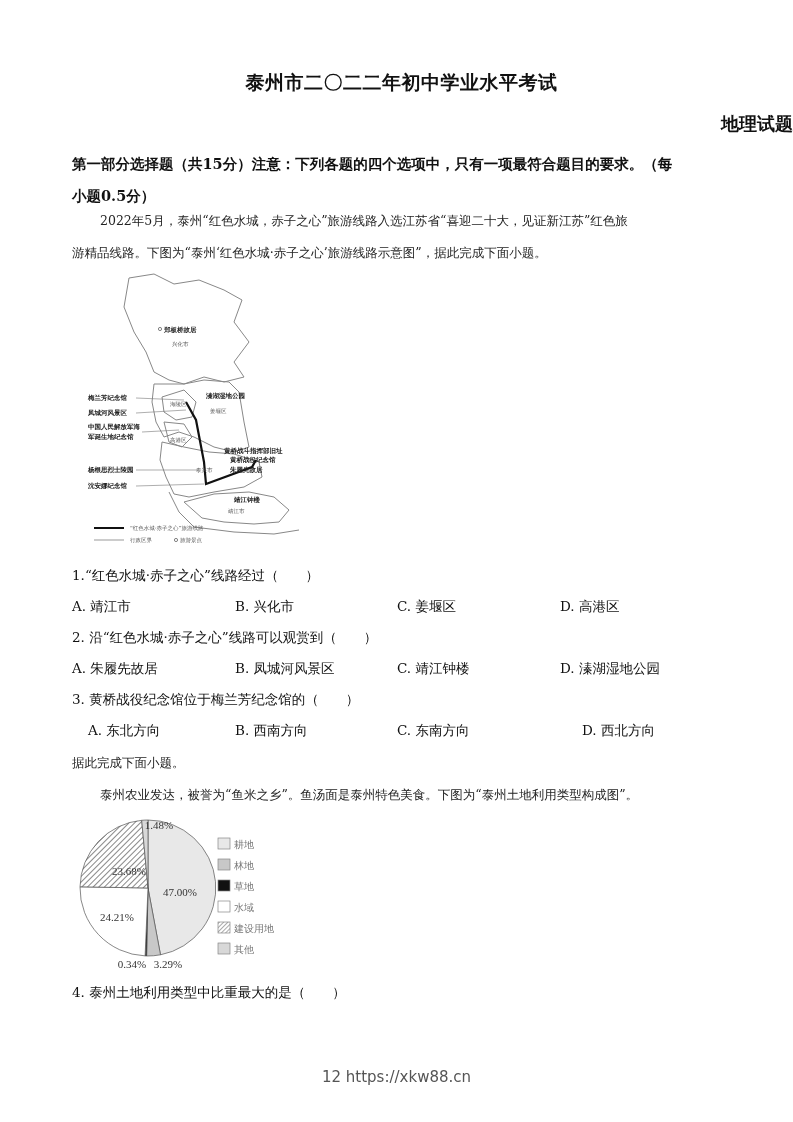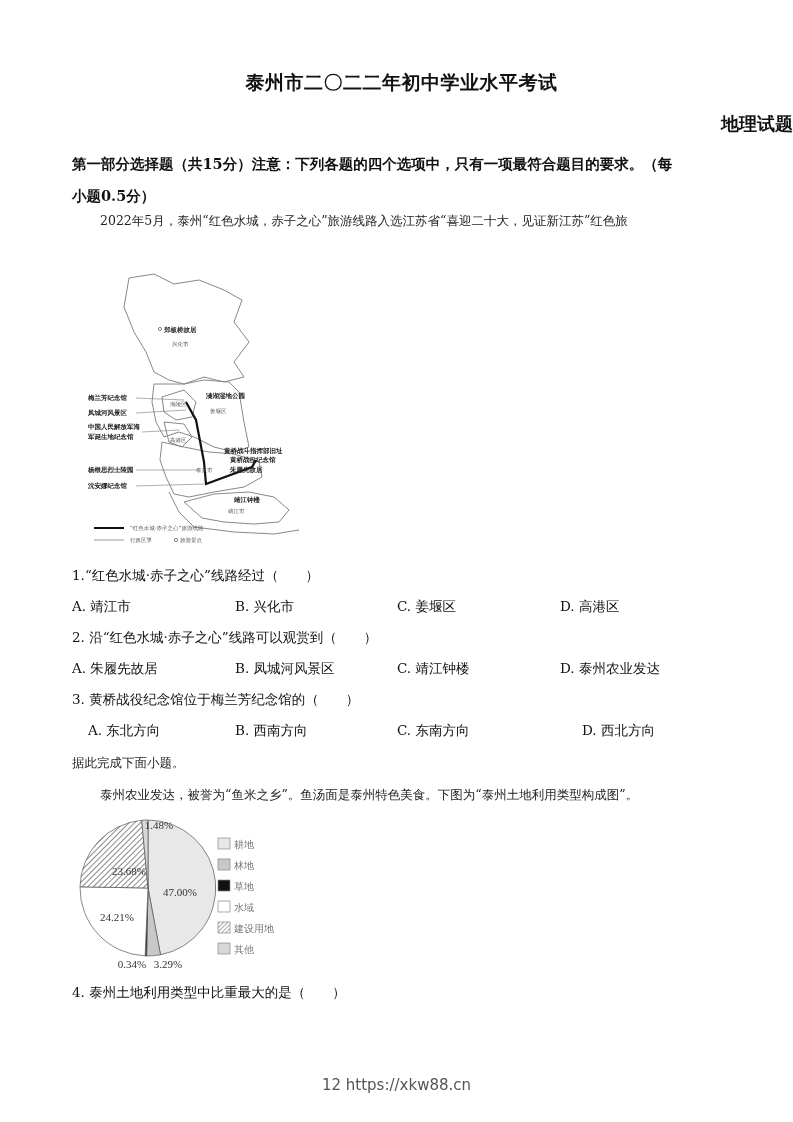--- a/index.html
+++ b/index.html
@@ -4,38 +4,39 @@
 <style>
   html, body { margin:0; padding:0; background:#ffffff; }
   body { width:793px; height:1122px; position:relative; overflow:hidden; color:#111; font-family:"DejaVu Serif","Liberation Serif",serif; }
   .abs { position:absolute; }
   .title { left:5px; width:793px; top:70px; text-align:center; font-size:19px; font-weight:bold; letter-spacing:0.5px; }
   .subtitle { left:0; width:793px; top:112px; text-align:right; font-size:18px; font-weight:bold; }
   .section { left:72px; width:660px; top:148px; font-size:14.5px; font-weight:bold; line-height:32px; }
   .para { left:72px; width:660px; font-size:12.5px; line-height:32px; text-indent:28px; color:#222; }
   .q { left:72px; font-size:13.5px; color:#111; }
   .opt { font-size:13.5px; color:#111; }
-  .footer { left:0; width:793px; top:1068px; text-align:center; font-family:"DejaVu Sans","Liberation Sans",sans-serif; font-size:15px; color:#555;margin-top:8px; }
+  .footer { left:0; width:793px; top:1068px; text-align:center; font-family:"DejaVu Sans","Liberation Sans",sans-serif; font-size:15px; color:#555; }
   .map-label { font-family:"DejaVu Sans",sans-serif; font-size:6.5px; font-weight:bold; fill:#222; }
   .map-sub { font-family:"DejaVu Sans",sans-serif; font-size:5.5px; fill:#555; }
   .pie-label { font-family:"Liberation Serif",serif; font-size:11px; fill:#333; }
   .legend-label { font-family:"DejaVu Sans",sans-serif; font-size:10px; fill:#777; }
 </style>
 </head>
 <body>
 
 <div class="abs title">泰州市二〇二二年初中学业水平考试</div>
 <div class="abs subtitle">地理试题</div>
 <div class="abs section">
   <div>第一部分选择题（共15分）注意：下列各题的四个选项中，只有一项最符合题目的要求。（每</div>
   <div>小题0.5分）</div>
 </div>
 
 <div class="abs para" style="top:205px;">
   <div>2022年5月，泰州“红色水城，赤子之心”旅游线路入选江苏省“喜迎二十大，见证新江苏”红色旅</div>
+  <div style="text-indent:0;">游精品线路。下图为“泰州‘红色水城·赤子之心’旅游线路示意图”，据此完成下面小题。</div>
 </div>
 
 <svg class="abs" style="left:84px;top:272px;" width="236" height="280" viewBox="0 0 236 280">
   <g fill="none" stroke="#888" stroke-width="1">
 
     <path d="M45,6 L70,2 L90,12 L115,8 L140,18 L158,28 L150,50 L165,70 L150,90 L160,105 L140,110 L120,105 L100,112 L85,108 L70,100 L62,80 L50,60 L40,35 Z"></path>
 
     <path d="M70,112 L100,112 L120,108 L145,110 L155,120 L160,150 L165,175 L150,180 L130,175 L110,165 L95,160 L80,165 L72,150 L68,130 Z"></path>
     <path d="M78,125 L100,118 L112,130 L108,145 L92,148 L80,140 Z"></path>
     <path d="M80,150 L100,152 L108,165 L98,175 L85,170 Z"></path>
@@ -91,21 +92,21 @@
 <div class="abs q" style="top:567px;">1.“红色水城·赤子之心”线路经过（　　）</div>
 <div class="abs opt" style="left:72px;top:598px;">A. 靖江市</div>
 <div class="abs opt" style="left:235px;top:598px;">B. 兴化市</div>
 <div class="abs opt" style="left:397px;top:598px;">C. 姜堰区</div>
 <div class="abs opt" style="left:560px;top:598px;">D. 高港区</div>
 
 <div class="abs q" style="top:629px;">2. 沿“红色水城·赤子之心”线路可以观赏到（　　）</div>
 <div class="abs opt" style="left:72px;top:660px;">A. 朱履先故居</div>
 <div class="abs opt" style="left:235px;top:660px;">B. 凤城河风景区</div>
 <div class="abs opt" style="left:397px;top:660px;">C. 靖江钟楼</div>
-<div class="abs opt" style="left:560px;top:660px;">D. 泰州农业发达</div>
+<div class="abs opt" style="left:560px;top:660px;">D. 溱湖湿地公园</div>
 
 <div class="abs q" style="top:691px;">3. 黄桥战役纪念馆位于梅兰芳纪念馆的（　　）</div>
 <div class="abs opt" style="left:88px;top:722px;">A. 东北方向</div>
 <div class="abs opt" style="left:235px;top:722px;">B. 西南方向</div>
 <div class="abs opt" style="left:397px;top:722px;">C. 东南方向</div>
 <div class="abs opt" style="left:560px;top:722px;margin-left:22px;">D. 西北方向</div>
 
 <div class="abs para" style="top:747px;">
   <div style="text-indent:0;">据此完成下面小题。</div>
   <div>泰州农业发达，被誉为“鱼米之乡”。鱼汤面是泰州特色美食。下图为“泰州土地利用类型构成图”。</div>

